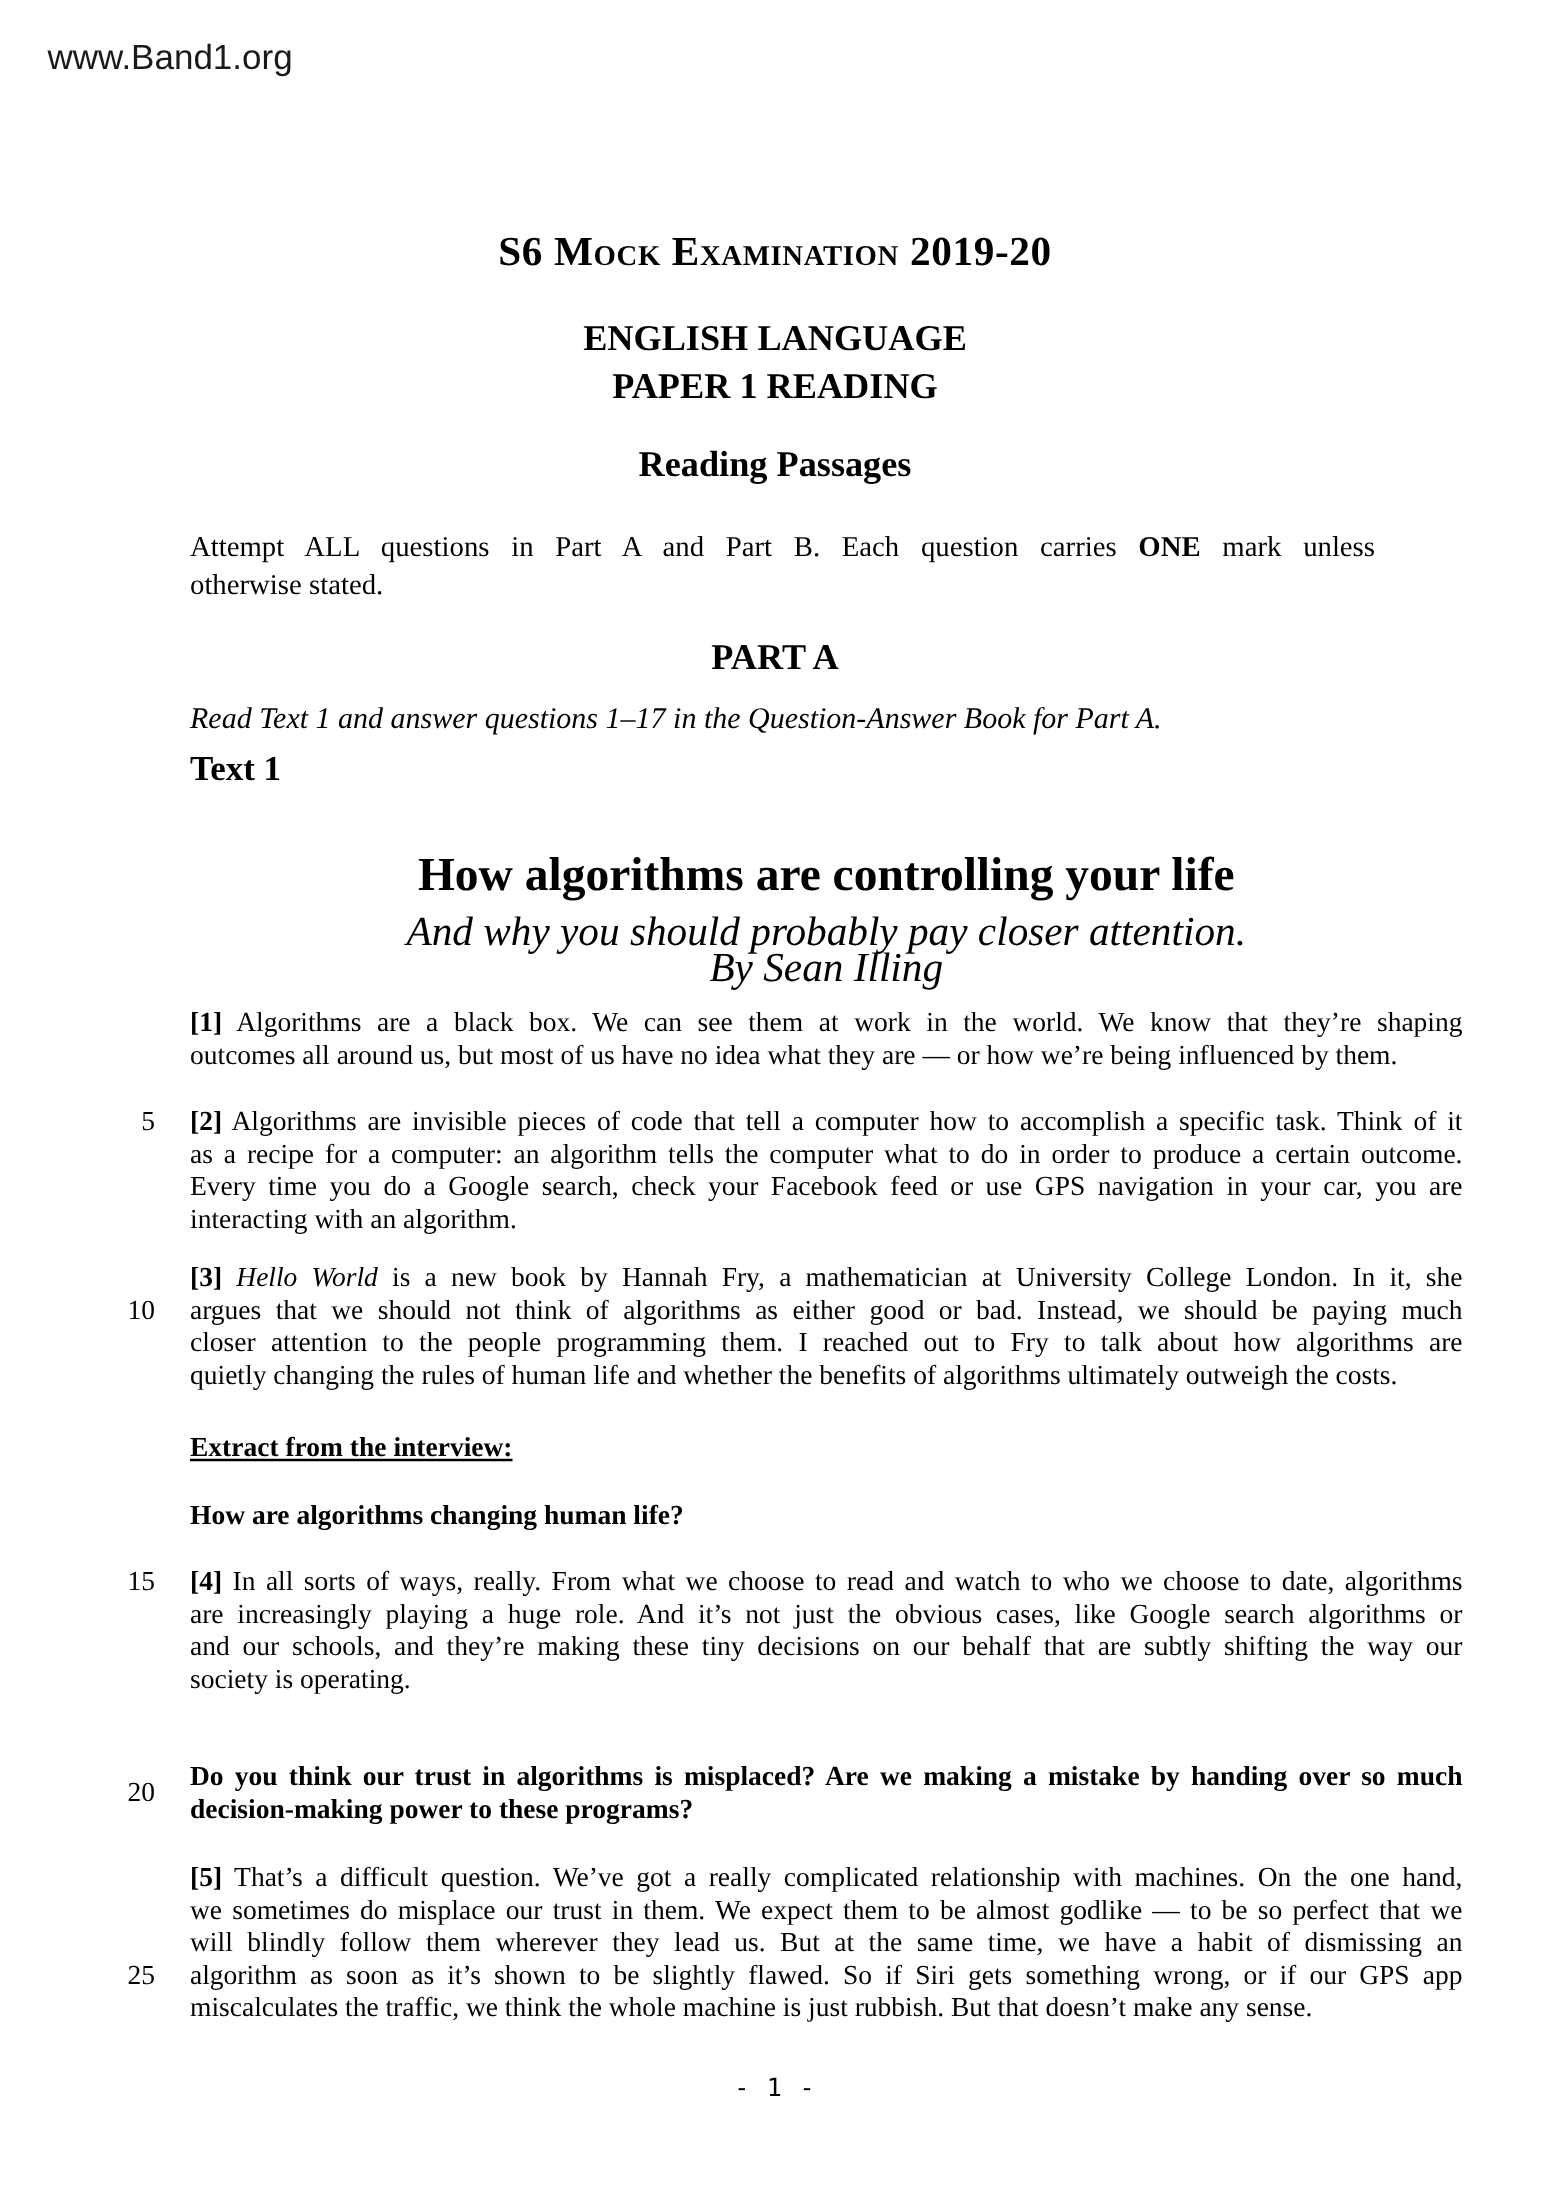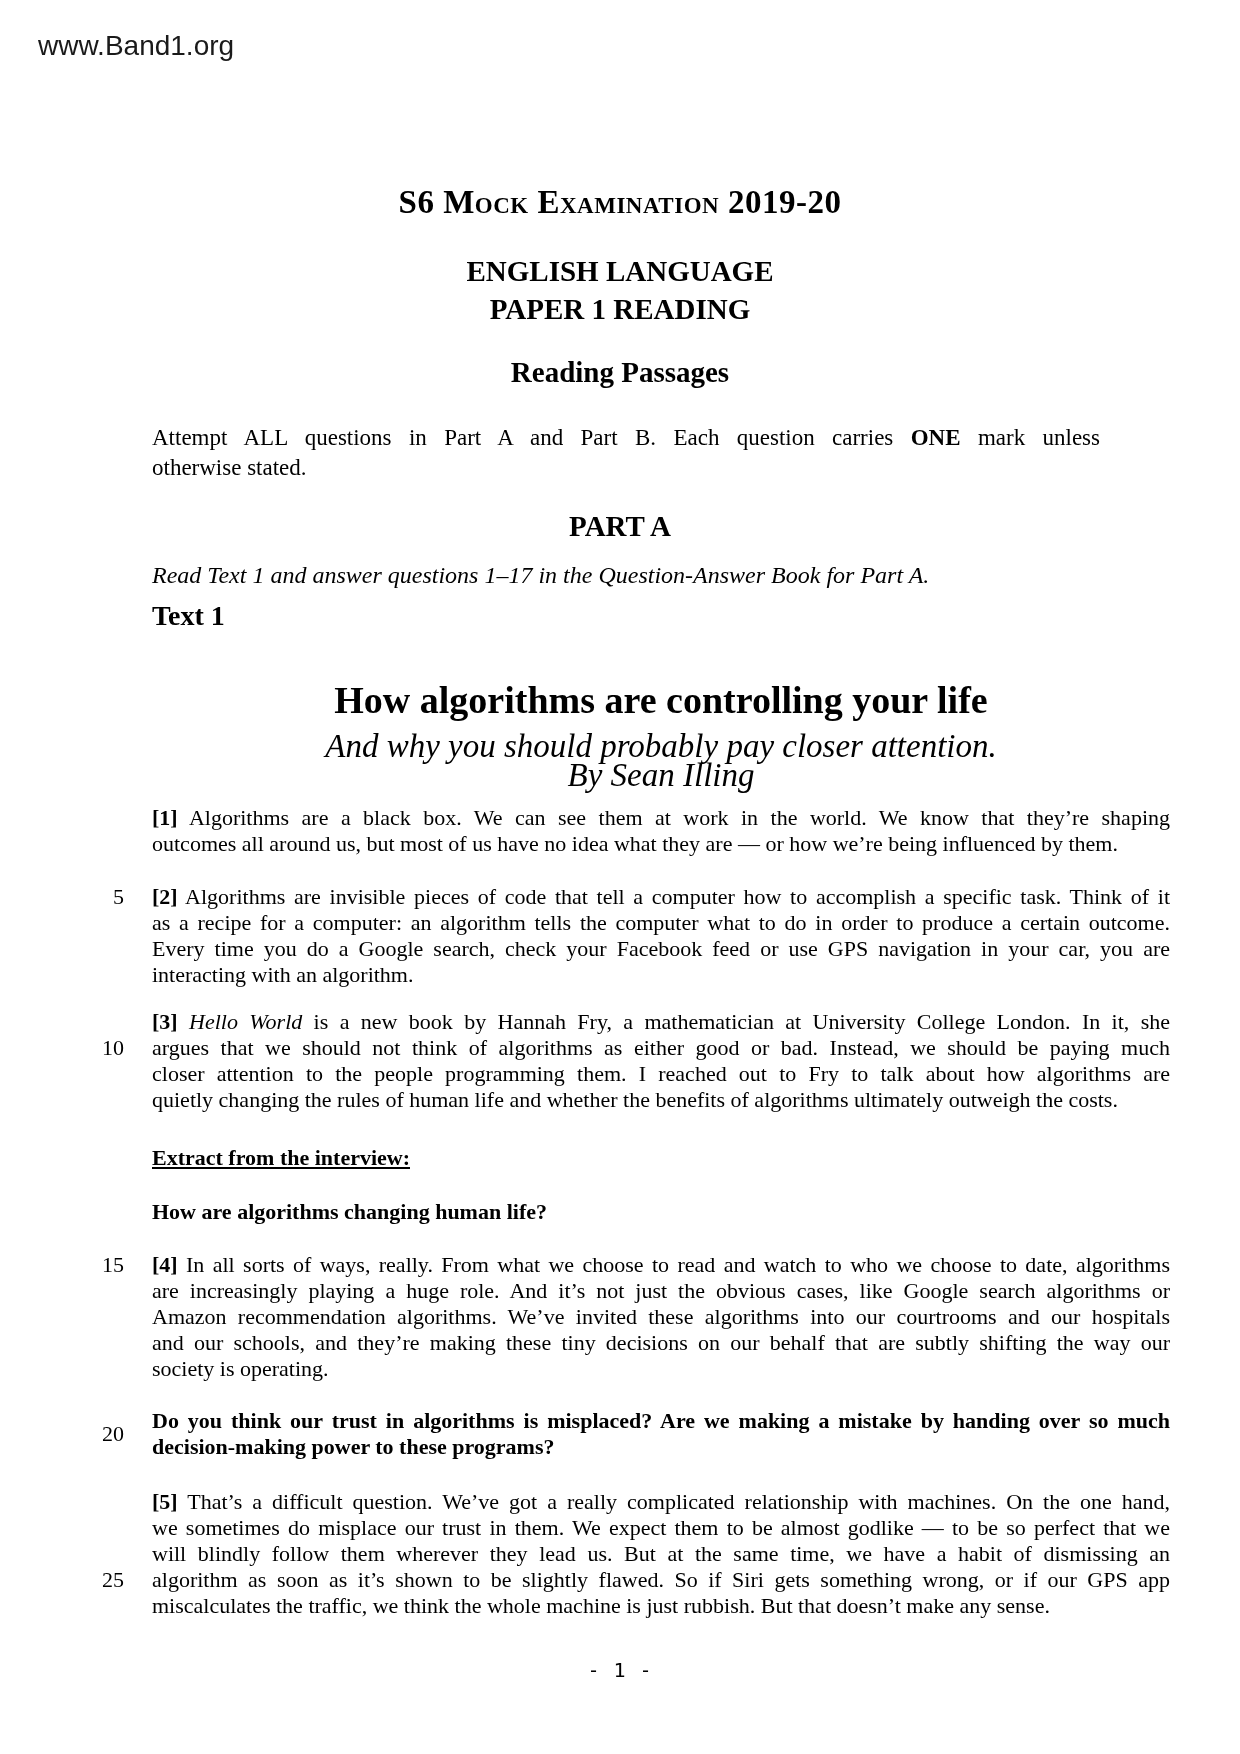--- a/index.html
+++ b/index.html
@@ -110,21 +110,20 @@
     <div class="lline">quietly changing the rules of human life and whether the benefits of algorithms ultimately outweigh the costs.</div>
   </div>
 
   <div class="abs para bold underline" style="top:1145px; width:auto;">Extract from the interview:</div>
 
   <div class="abs para bold" style="top:1199px;">How are algorithms changing human life?</div>
 
   <div class="abs para" style="top:1252px;">
     <div class="jline"><span class="bold">[4]</span><span> In all sorts of ways, really. From what we choose to read and watch to who we choose to date, algorithms</span></div>
     <div class="jline">are increasingly playing a huge role. And it’s not just the obvious cases, like Google search algorithms or</div>
-    <div class="jline">Amazon recommendation algorithms. We’ve invited these algorithms into our courtrooms and our hospitals</div>
     <div class="jline">and our schools, and they’re making these tiny decisions on our behalf that are subtly shifting the way our</div>
     <div class="lline">society is operating.</div>
   </div>
 
   <div class="abs para bold" style="top:1408px;">
     <div class="jline">Do you think our trust in algorithms is misplaced? Are we making a mistake by handing over so much</div>
     <div class="lline">decision-making power to these programs?</div>
   </div>
 
   <div class="abs para" style="top:1489px;">

